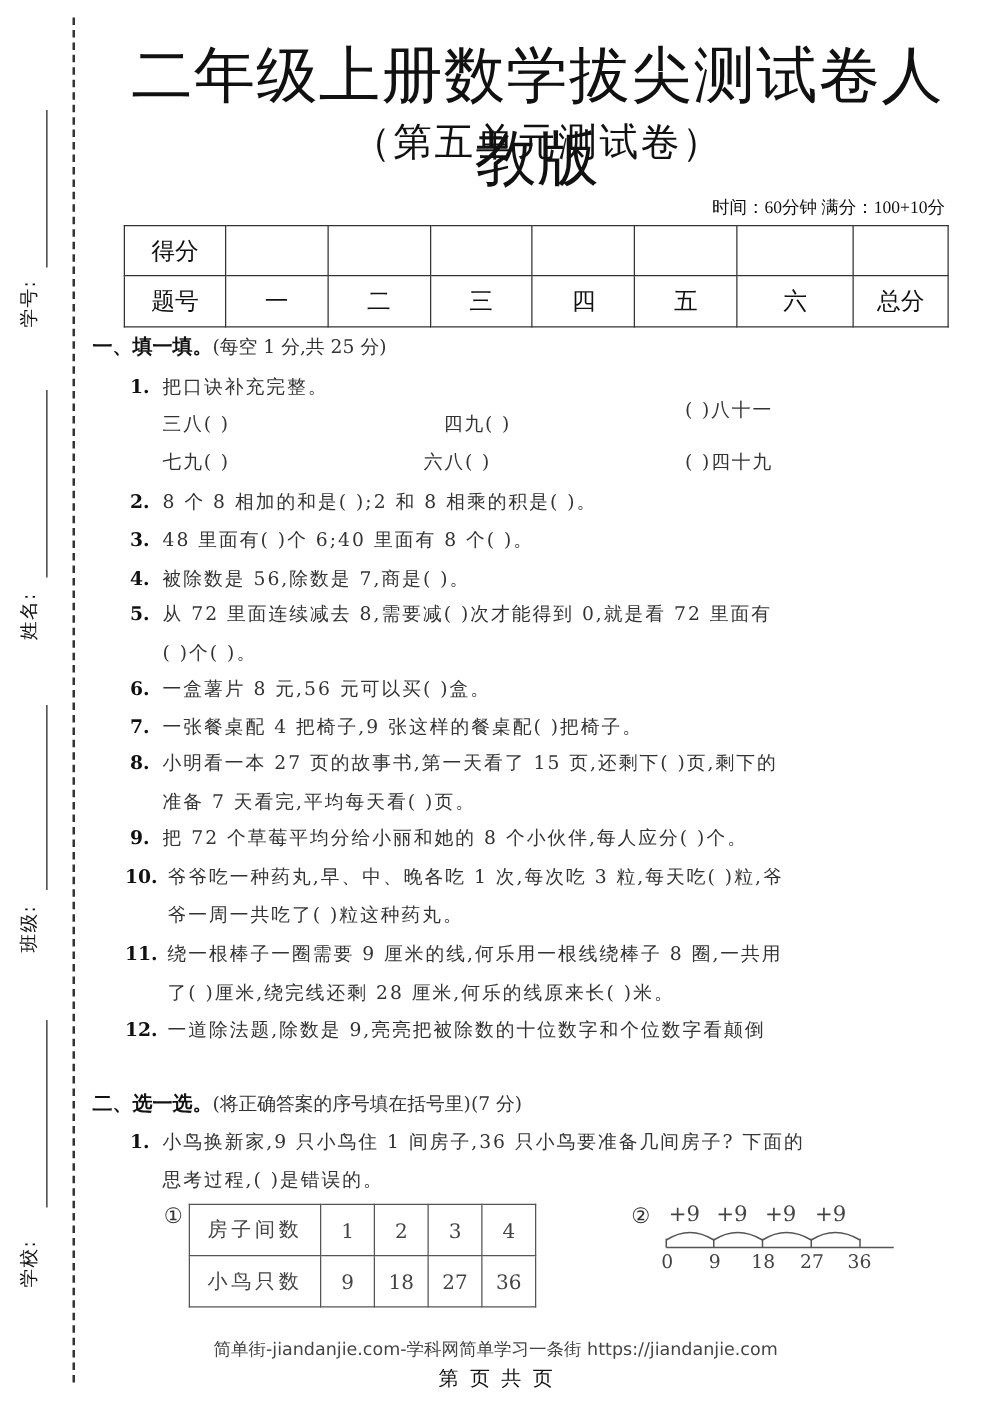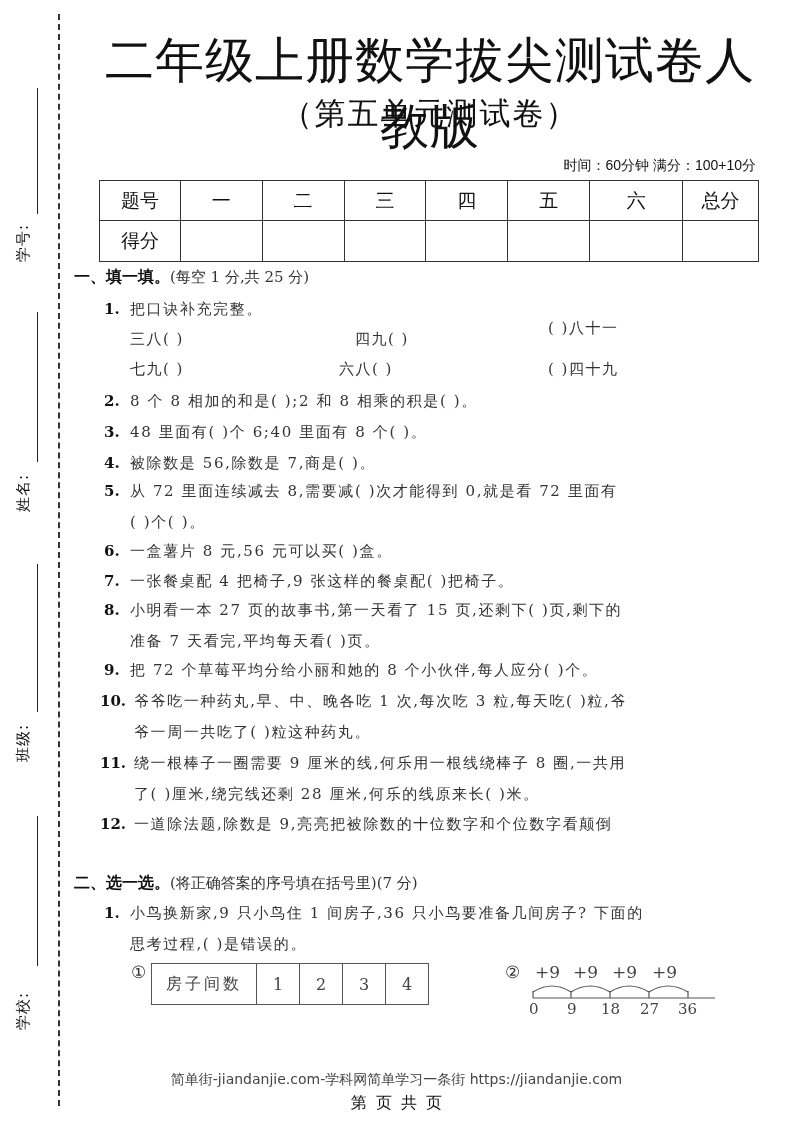--- a/index.html
+++ b/index.html
@@ -29,21 +29,21 @@
       text-align: center; font-family: "DejaVu Sans", "Liberation Sans", sans-serif;
       font-size: 49px; color: #111; letter-spacing: 1px;
     }
     .subtitle {
       position: absolute; left: 90px; width: 680px; top: 93px;
       text-align: center; font-family: "DejaVu Sans", "Liberation Sans", sans-serif;
       font-size: 31px; color: #111; letter-spacing: 2px;
     }
     .meta {
       position: absolute; right: 37px; top: 157px;
-      font-family: Liberation Sans, sans-serif;
+      font-family: Liberation Serif, serif;
       font-size: 14px; color: #111;
     }
 
     table.score {
       position: absolute; left: 99px; top: 180px; width: 660px;
       border-collapse: collapse; font-family: "DejaVu Sans", "Liberation Sans", sans-serif;
     }
     table.score td {
       border: 1.5px solid #333; height: 38px; text-align: center; font-size: 19px; color: #111;
     }
@@ -99,38 +99,38 @@
 <div class="side-line" style="top:816px;height:150px;"></div>
 <div class="side-label" style="top:1030px;">学校:</div>
 
 <div class="title">二年级上册数学拔尖测试卷人教版</div>
 <div class="subtitle">（第五单元测试卷）</div>
 <div class="meta">时间：60分钟  满分：100+10分</div>
 
 <table class="score">
   <tbody>
       <tr>
+    <td>得分</td>
+    <td></td>
+    <td></td>
+    <td></td>
+    <td></td>
+    <td></td>
+    <td></td>
+    <td></td>
+  </tr>
+  <tr>
     <td style="width:76px">题号</td>
     <td style="width:77px">一</td>
     <td style="width:77px">二</td>
     <td style="width:77px">三</td>
     <td style="width:77px">四</td>
     <td style="width:77px">五</td>
     <td style="width:88px">六</td>
     <td style="width:71px">总分</td>
-  </tr>
-  <tr>
-    <td>得分</td>
-    <td></td>
-    <td></td>
-    <td></td>
-    <td></td>
-    <td></td>
-    <td></td>
-    <td></td>
   </tr>
 </tbody>
   </table>
 
 <div class="sec" style="top:267px;">
   <span class="h">一、填一填。</span><span>(每空 1 分,共 25 分)</span>
 </div>
 
 <div class="q" style="top:294px;">
   <span class="n">1.</span><span>把口诀补充完整。</span>
@@ -190,20 +190,27 @@
 
 <div class="circ" style="left:131px;top:962px;">①</div>
 <table class="birds">
   <tbody>
       <tr>
     <td class="lbl">房子间数</td>
     <td class="v">1</td>
     <td class="v">2</td>
     <td class="v">3</td>
     <td class="v">4</td>
+  </tr>
+  <tr>
+    <td class="lbl">小鸟只数</td>
+    <td class="v">9</td>
+    <td class="v">18</td>
+    <td class="v">27</td>
+    <td class="v">36</td>
   </tr>
 </tbody>
   </table>
 
 <div class="circ" style="left:505px;top:962px;">②</div>
 <div class="numline">
   <svg width="195" height="60" style="position:absolute;left:0;top:0;">
     <line x1="8" y1="36" x2="190" y2="36" stroke="#555" stroke-width="1.2"></line>
     <line x1="8" y1="29" x2="8" y2="36" stroke="#555" stroke-width="1.2"></line>
     <line x1="46" y1="29" x2="46" y2="36" stroke="#555" stroke-width="1.2"></line>

